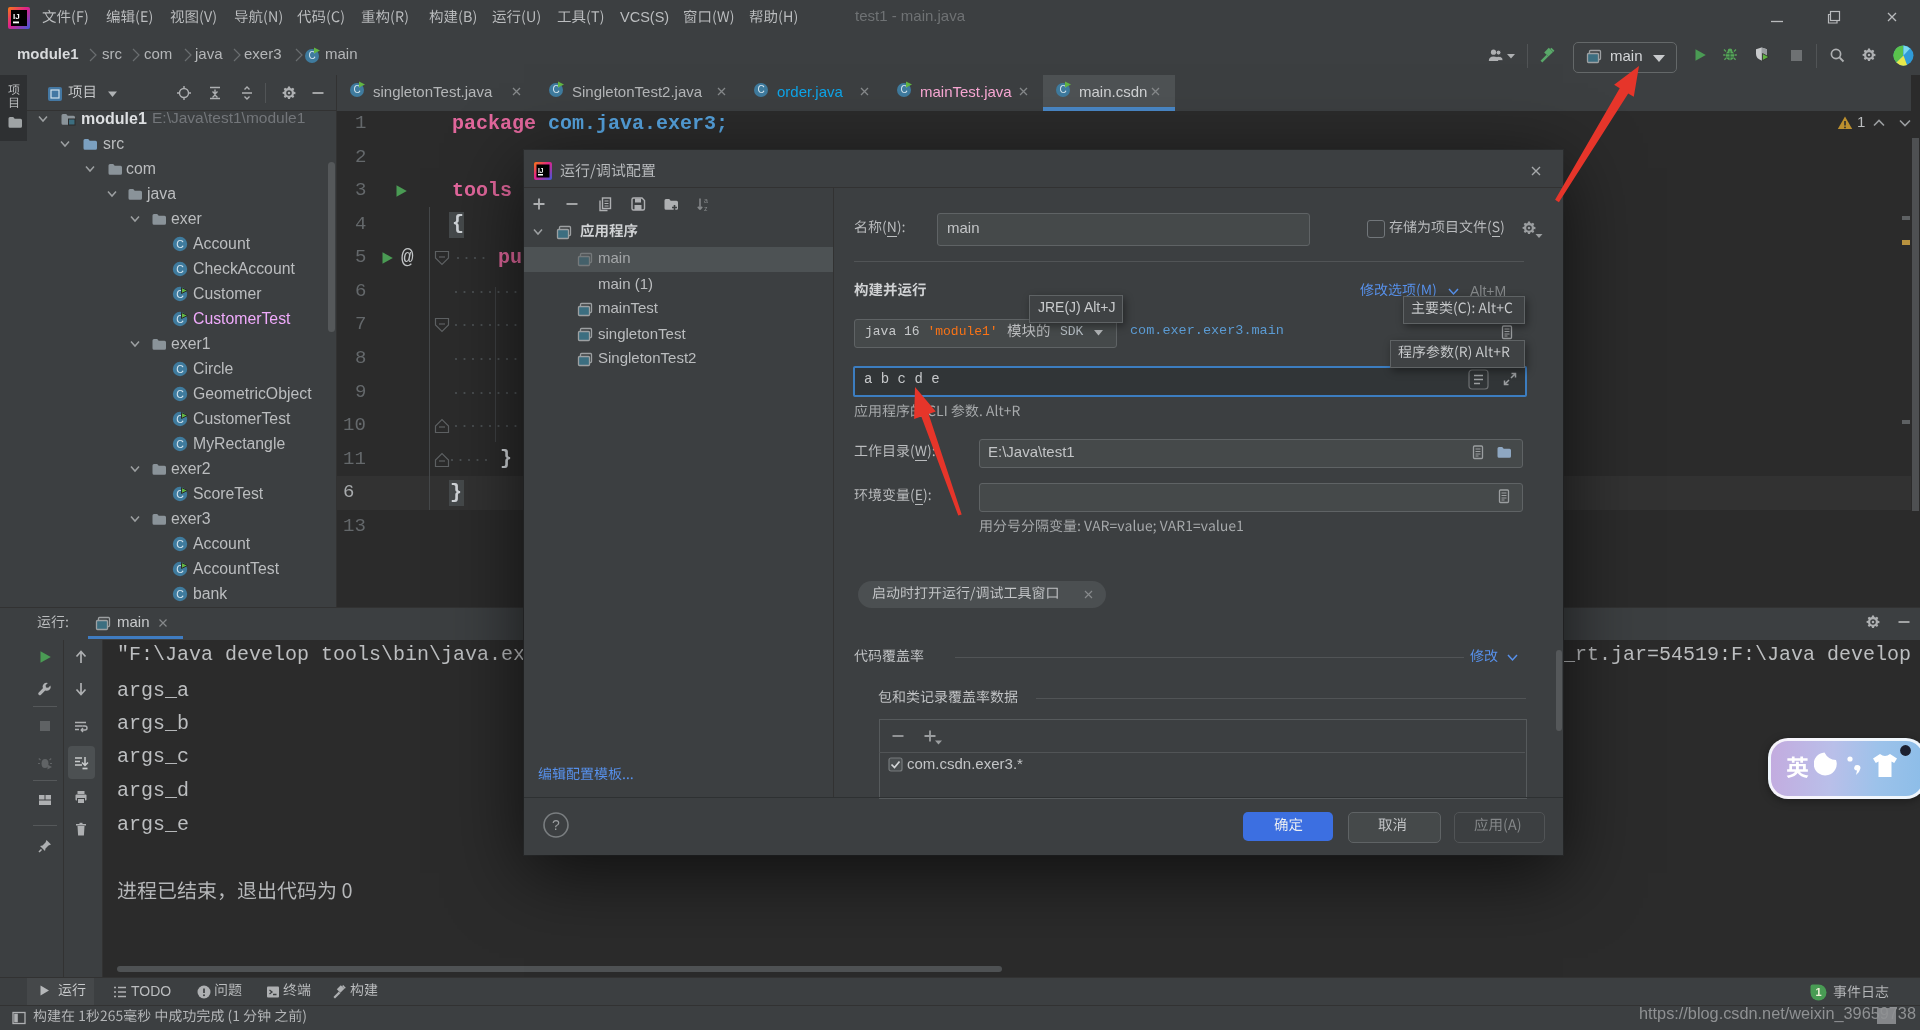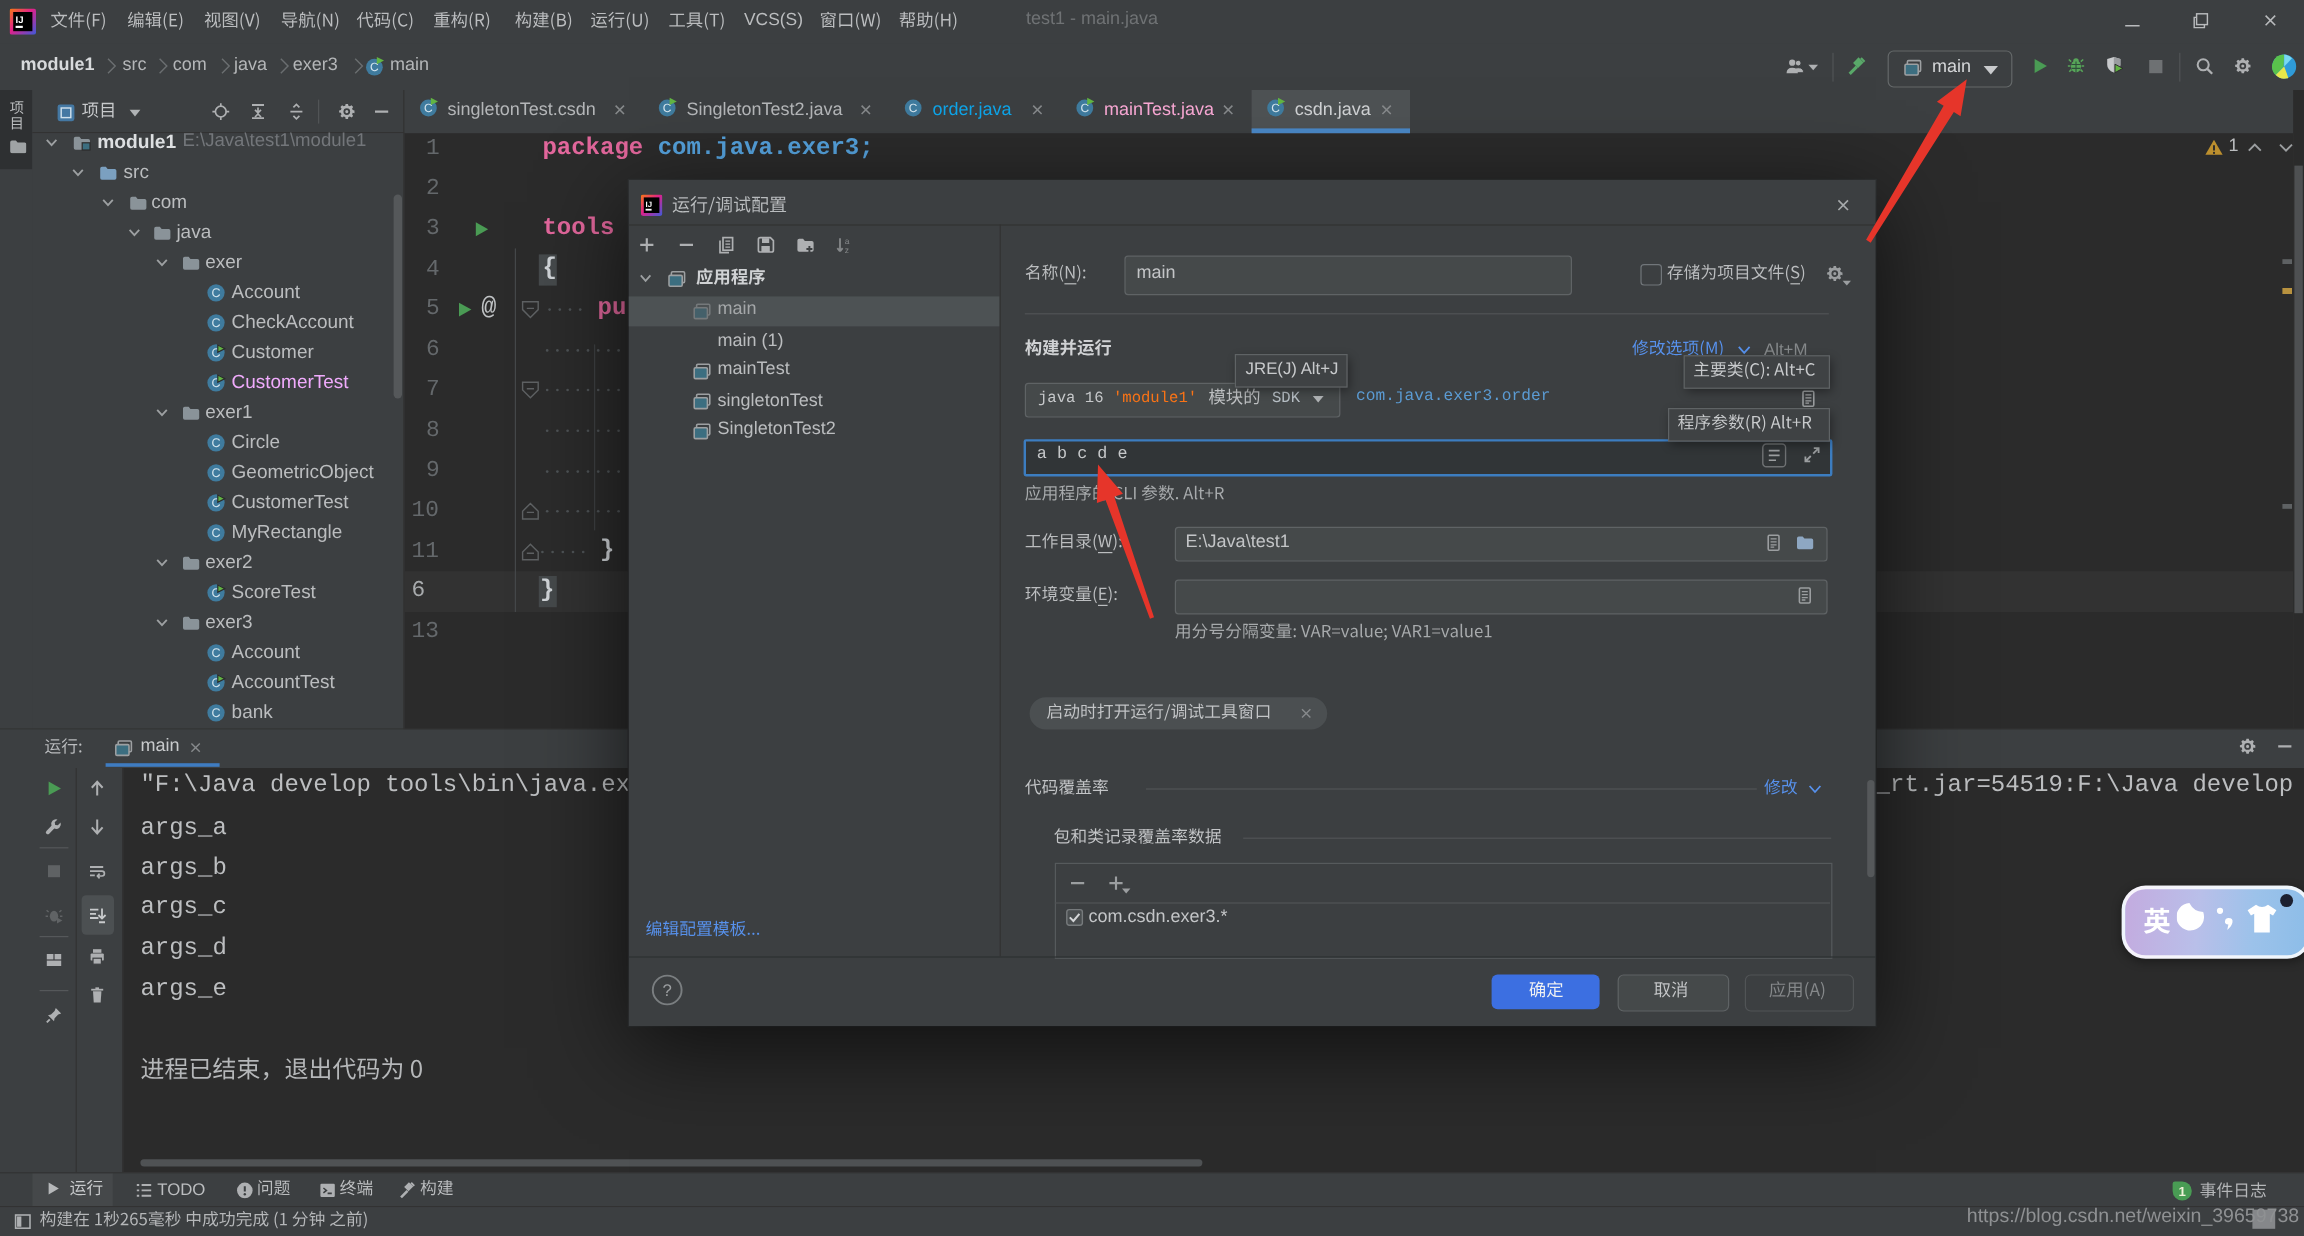--- a/index.html
+++ b/index.html
@@ -457,21 +457,21 @@
 <div class="a" style="left:193px;top:583px;font:normal 15.8px 'Liberation Sans',sans-serif;color:#bbbdbf;line-height:21px;white-space:pre">bank</div>
 <div class="a" style="left:328px;top:162px;width:7px;height:170px;background:#55585a;border-radius:4px"></div>
 <div class="a" style="left:336px;top:75px;width:1px;height:533px;background:#323232"></div>
 <div class="a" style="left:337px;top:75px;width:1574px;height:533px;background:#2b2b2b"></div>
 <div class="a" style="left:337px;top:75px;width:1574px;height:36px;background:#3c3f41"></div>
 <svg class="a" style="left:349px;top:81px;" width="17" height="17" viewBox="0 0 17 17">
     <circle cx="8" cy="9" r="7" fill="#3f7b9e"></circle>
     <text x="8" y="12.4" font-family="Liberation Sans" font-size="10" fill="#d5e5ee" text-anchor="middle">C</text>
     <path d="M10 0.5 L16 3.5 L10 6.5 Z" fill="#62b543"></path>
   </svg>
-<div class="a" style="left:373px;top:82px;font:normal 15.0px 'Liberation Sans',sans-serif;color:#b4b6b8;line-height:20px;white-space:pre">singletonTest.csdn</div>
+<div class="a" style="left:373px;top:82px;font:normal 15.0px 'Liberation Sans',sans-serif;color:#b4b6b8;line-height:20px;white-space:pre">singletonTest.java</div>
 <svg class="a" style="left:510px;top:85px;" width="13" height="13" viewBox="0 0 13 13">
     <path d="M3 3 L10 10 M10 3 L3 10" stroke="#86898b" stroke-width="1.3"></path>
   </svg>
 <svg class="a" style="left:548px;top:81px;" width="17" height="17" viewBox="0 0 17 17">
     <circle cx="8" cy="9" r="7" fill="#3f7b9e"></circle>
     <text x="8" y="12.4" font-family="Liberation Sans" font-size="10" fill="#d5e5ee" text-anchor="middle">C</text>
     <path d="M10 0.5 L16 3.5 L10 6.5 Z" fill="#62b543"></path>
   </svg>
 <div class="a" style="left:572px;top:82px;font:normal 15.0px 'Liberation Sans',sans-serif;color:#b4b6b8;line-height:20px;white-space:pre">SingletonTest2.java</div>
 <svg class="a" style="left:715px;top:85px;" width="13" height="13" viewBox="0 0 13 13">
@@ -494,21 +494,21 @@
 <svg class="a" style="left:1017px;top:85px;" width="13" height="13" viewBox="0 0 13 13">
     <path d="M3 3 L10 10 M10 3 L3 10" stroke="#86898b" stroke-width="1.3"></path>
   </svg>
 <div class="a" style="left:1043px;top:75px;width:132px;height:36px;background:#4e5254"></div>
 <div class="a" style="left:1043px;top:107px;width:132px;height:4px;background:#4a88c7"></div>
 <svg class="a" style="left:1055px;top:81px;" width="17" height="17" viewBox="0 0 17 17">
     <circle cx="8" cy="9" r="7" fill="#3f7b9e"></circle>
     <text x="8" y="12.4" font-family="Liberation Sans" font-size="10" fill="#d5e5ee" text-anchor="middle">C</text>
     <path d="M10 0.5 L16 3.5 L10 6.5 Z" fill="#62b543"></path>
   </svg>
-<div class="a" style="left:1079px;top:82px;font:normal 15.0px 'Liberation Sans',sans-serif;color:#d0d2d4;line-height:20px;white-space:pre">csdn.java</div>
+<div class="a" style="left:1079px;top:82px;font:normal 15.0px 'Liberation Sans',sans-serif;color:#d0d2d4;line-height:20px;white-space:pre">main.csdn</div>
 <svg class="a" style="left:1149px;top:85px;" width="13" height="13" viewBox="0 0 13 13">
     <path d="M3 3 L10 10 M10 3 L3 10" stroke="#86898b" stroke-width="1.3"></path>
   </svg>
 <div class="a" style="left:337px;top:476px;width:1574px;height:34px;background:#323232"></div>
 <div class="a" style="left:355px;top:111px;font:normal 19.0px 'Liberation Mono',monospace;color:#64686b;line-height:25px;white-space:pre">1</div>
 <div class="a" style="left:355px;top:145px;font:normal 19.0px 'Liberation Mono',monospace;color:#64686b;line-height:25px;white-space:pre">2</div>
 <div class="a" style="left:355px;top:178px;font:normal 19.0px 'Liberation Mono',monospace;color:#64686b;line-height:25px;white-space:pre">3</div>
 <div class="a" style="left:355px;top:212px;font:normal 19.0px 'Liberation Mono',monospace;color:#64686b;line-height:25px;white-space:pre">4</div>
 <div class="a" style="left:355px;top:245px;font:normal 19.0px 'Liberation Mono',monospace;color:#64686b;line-height:25px;white-space:pre">5</div>
 <div class="a" style="left:355px;top:279px;font:normal 19.0px 'Liberation Mono',monospace;color:#64686b;line-height:25px;white-space:pre">6</div>
@@ -1032,21 +1032,21 @@
         <use href="#g6a21" x="0"></use>
         <use href="#g5757" x="1000"></use>
         <use href="#g7684" x="2000"></use>
       </g>
     </svg>
   </div>
 <div class="a" style="left:1060px;top:323px;font:normal 13.0px 'Liberation Mono',monospace;color:#b6bec4;line-height:17px;white-space:pre">SDK</div>
 <svg class="a" style="left:1092px;top:327px;" width="13" height="12" viewBox="0 0 13 12">
     <path d="M2 3 L6.5 8.5 L11 3 Z" fill="#b0b3b5"></path>
   </svg>
-<div class="a" style="left:1130px;top:322px;font:normal 13.5px 'Liberation Mono',monospace;color:#5b9bd3;line-height:18px;white-space:pre">com.java.exer3.order</div>
+<div class="a" style="left:1130px;top:322px;font:normal 13.5px 'Liberation Mono',monospace;color:#5b9bd3;line-height:18px;white-space:pre">com.exer.exer3.main</div>
 <svg class="a" style="left:1499px;top:324px;" width="18" height="18" viewBox="0 0 18 18">
     <rect x="3.5" y="2" width="9" height="12.5" rx="1" fill="none" stroke="#9b9ea0" stroke-width="1.3"></rect>
     <path d="M5.5 5 H10.5 M5.5 7.5 H10.5 M5.5 10 H10.5 M5.5 12 H8.5" stroke="#9b9ea0" stroke-width="1.1"></path>
   </svg>
 <div class="a" style="left:853px;top:366px;width:670px;height:27px;background:#313537;border:2px solid #3c7dc0;border-radius:2px"></div>
 <div class="a" style="left:864px;top:370px;font:normal 14.0px 'Liberation Mono',monospace;color:#c6c8ca;line-height:18px;white-space:pre">a b c d e</div>
 <svg class="a" style="left:1468px;top:369px;" width="21" height="21" viewBox="0 0 21 21">
     <rect x="1" y="1" width="19" height="19" rx="3" fill="none" stroke="#6e7173" stroke-width="1.2"></rect>
     <path d="M6 6.5 H15 M6 10.5 H15 M6 14.5 H12" stroke="#9b9ea0" stroke-width="1.3"></path>
   </svg>

